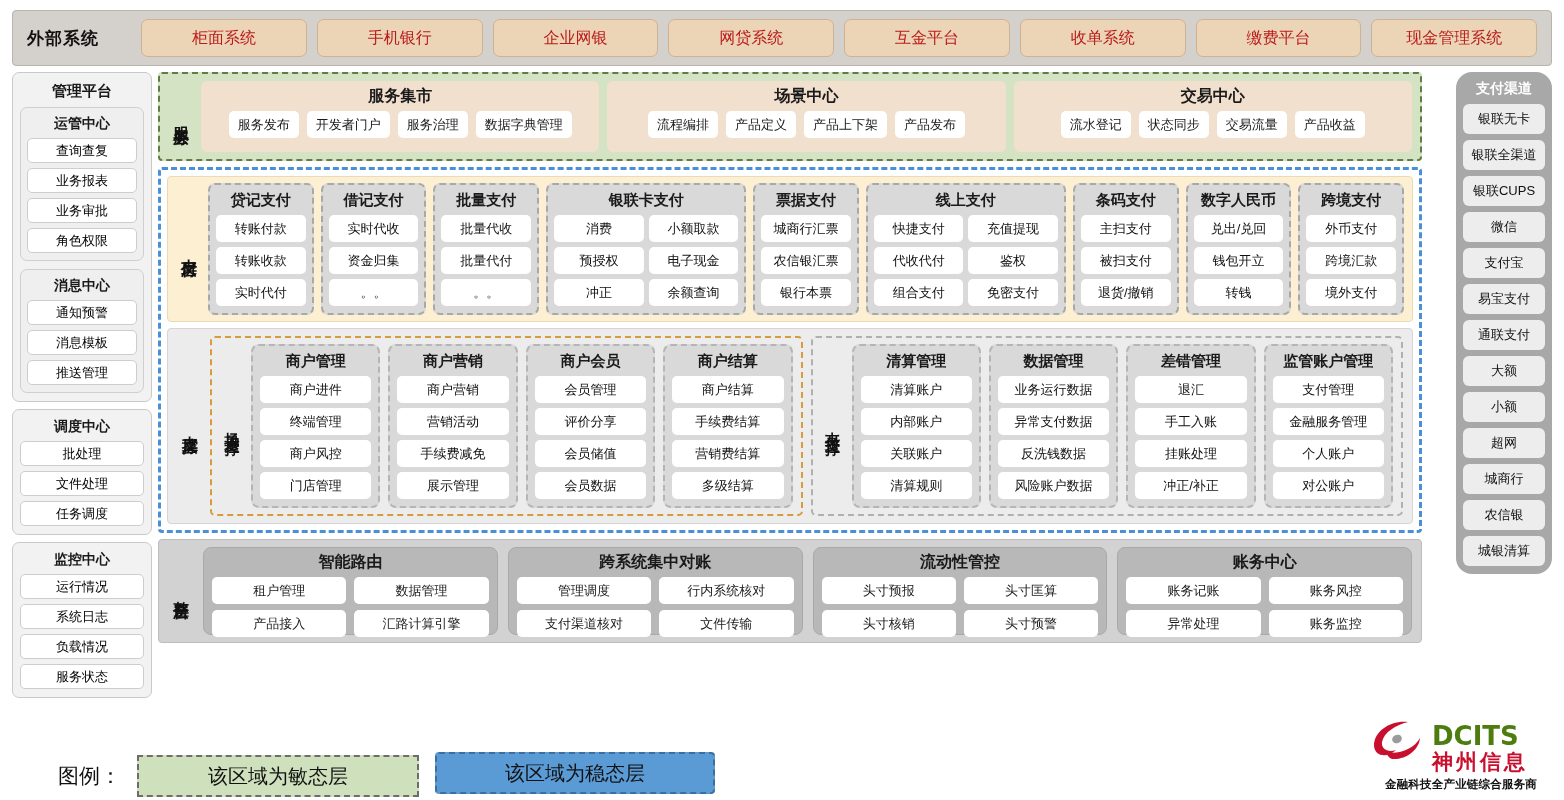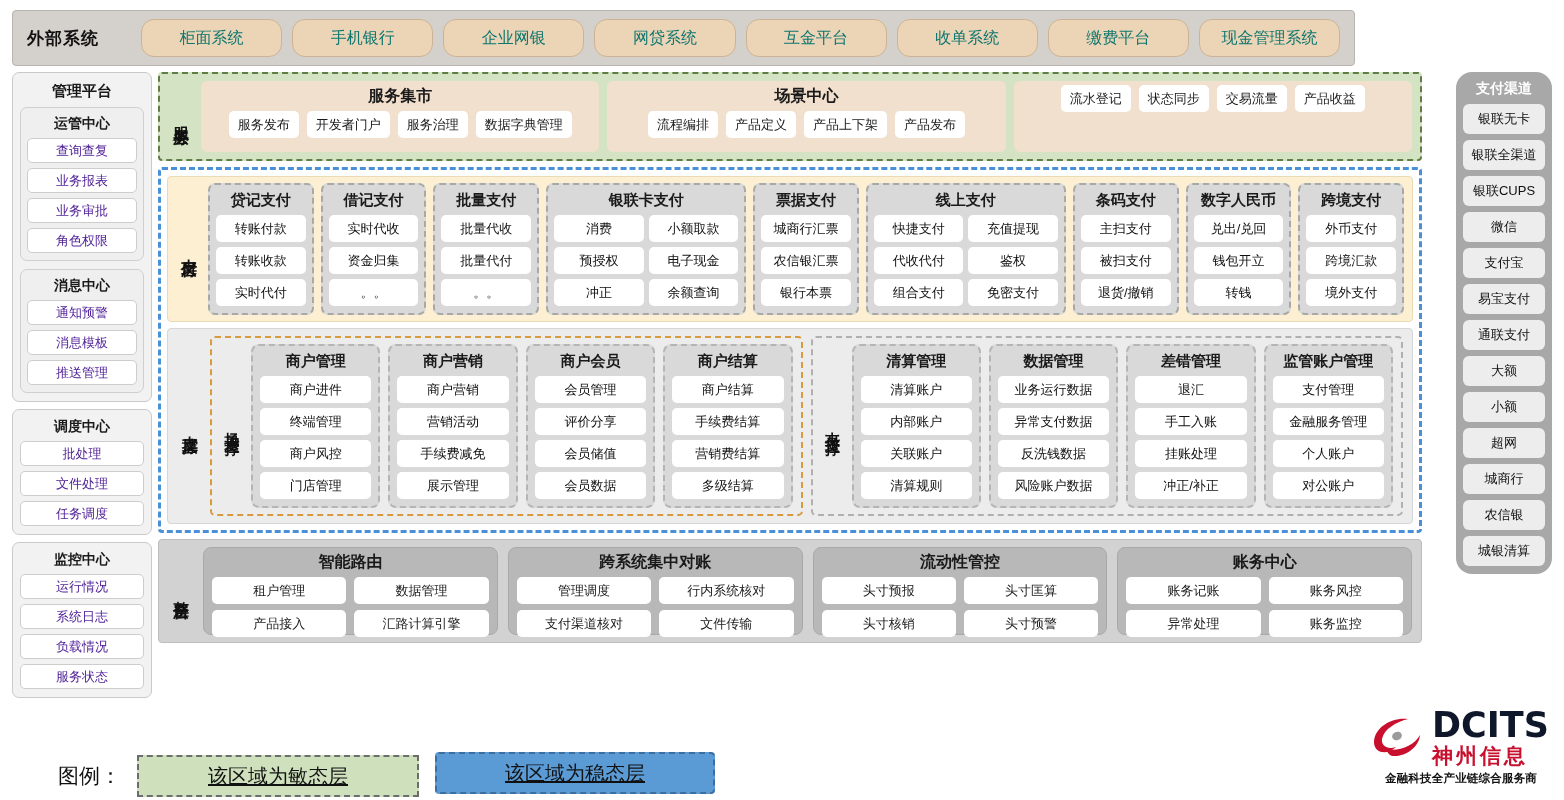--- a/index.html
+++ b/index.html
@@ -7,50 +7,50 @@
     width: 1564px; height: 800px;
     background: #ffffff;
     font-family: "Liberation Sans", "DejaVu Sans", sans-serif;
     color: #1a1a1a;
     overflow: hidden;
   }
   .page { position: relative; width: 1564px; height: 800px; }
 
   
   .ext-bar {
-    position: absolute; left: 12px; top: 10px; width: 1343px; height: 56px;
+    position: absolute; left: 12px; top: 10px; width: 1540px; height: 56px;
     background: #d4d0cb; border: 1px solid #b9b4ae; border-radius: 4px;
     display: flex; align-items: center; padding: 0 14px;
   }
   .ext-title { font-size: 17px; font-weight: bold; color: #111; letter-spacing: 1px; width: 110px; }
   .ext-items { flex: 1; display: flex; align-items: center; justify-content: space-between; gap: 10px; padding-left: 4px; }
   .ext-chip {
-    background: #ecd5b7; border: 1px solid #cdb393; border-radius: 13px;
+    background: #ecd5b7; border: 1px solid #cdb393; border-radius: 7px;
     height: 38px; min-width: 134px; flex: 1;
     display: flex; align-items: center; justify-content: center;
-    font-size: 16px; color: #0f766e;
+    font-size: 16px; color: #b91c1c;
   }
 
   
   .left-col { position: absolute; left: 12px; top: 72px; width: 140px; }
   .mgmt-box {
     background: #f2f2f2; border: 1px solid #c9c9c9; border-radius: 7px;
     padding: 6px 7px 8px; margin-bottom: 7px;
   }
   .mgmt-title { text-align: center; font-size: 15px; font-weight: bold; padding: 3px 0 6px; }
   .sub-box {
     background: #efefef; border: 1px solid #cfcfcf; border-radius: 7px;
     padding: 5px 6px 7px; margin-bottom: 8px;
   }
   .sub-box:last-child { margin-bottom: 0; }
   .sub-title { text-align: center; font-size: 14px; font-weight: bold; padding: 2px 0 5px; }
   .leaf-white {
     background: #ffffff; border: 1px solid #cdcdcd; border-radius: 5px;
     height: 25px; display: flex; align-items: center; justify-content: center;
-    font-size: 13px; margin-bottom: 5px; color: #4c1d95;
+    font-size: 13px; margin-bottom: 5px; color: #000000;
   }
   .leaf-white:last-child { margin-bottom: 0; }
 
   
   .center { position: absolute; left: 158px; top: 72px; width: 1264px; }
 
   
   .svc-layer {
     background: #d3e3c3; border: 2px dashed #5f7d45; border-radius: 4px;
     padding: 7px 8px; display: flex; align-items: stretch; gap: 8px;
@@ -145,31 +145,31 @@
     display: flex; align-items: center; justify-content: center;
     font-size: 13px; color: #111; white-space: nowrap;
   }
   .right-cell:last-child { margin-bottom: 0; }
 
   
   .legend { position: absolute; left: 58px; top: 752px; display: flex; align-items: center; gap: 16px; }
   .legend-label { font-size: 21px; color: #111; }
   .legend-chip {
     height: 42px; display: flex; align-items: center; justify-content: center;
-    font-size: 20px; color: #111; padding: 0 24px; text-decoration: underline;
+    font-size: 20px; color: #111; padding: 0 24px;
   }
   .legend-chip.agile { background: #cfe0bd; border: 2px dashed #6d6d6d; min-width: 282px; }
   .legend-chip.stable { background: #5b9bd5; border: 2px dashed #3d6e9e; min-width: 280px; }
 
   
   .logo { position: absolute; right: 8px; top: 708px; width: 190px; height: 86px; }
   .logo-row { display: flex; align-items: center; gap: 4px; }
   .logo-mark { width: 62px; height: 48px; flex: 0 0 auto; }
   .logo-txt { display: flex; flex-direction: column; line-height: 1; }
-  .logo-en { font-size: 35px; font-weight: bold; color: #0f172a; letter-spacing: 0px; font-family: "DejaVu Sans", sans-serif; }
+  .logo-en { font-size: 26px; font-weight: bold; color: #4d7c0f; letter-spacing: 0px; font-family: "DejaVu Sans", sans-serif; margin-top: 15px; }
   .logo-cn { font-size: 21px; font-weight: bold; color: #c8102e; letter-spacing: 3px; margin-top: 2px; }
   .logo-tag { font-size: 11.5px; font-weight: bold; color: #111; margin-top: 5px; text-align: center; letter-spacing: 0.2px; }
 </style>
 </head>
 <body>
 
 <div class="page">
 
   <div class="ext-bar">
     <div class="ext-title">外部系统</div>
@@ -238,20 +238,21 @@
           <div class="svc-group">
             <div class="svc-group-title">场景中心</div>
             <div class="svc-chips">
               <div class="chip-w">流程编排</div>
               <div class="chip-w">产品定义</div>
               <div class="chip-w">产品上下架</div>
               <div class="chip-w">产品发布</div>
             </div>
           </div>
           <div class="svc-group">
+            <div class="svc-group-title">交易中心</div>
             <div class="svc-chips">
               <div class="chip-w">流水登记</div>
               <div class="chip-w">状态同步</div>
               <div class="chip-w">交易流量</div>
               <div class="chip-w">产品收益</div>
             </div>
           </div>
         </div>
     </div>
 

